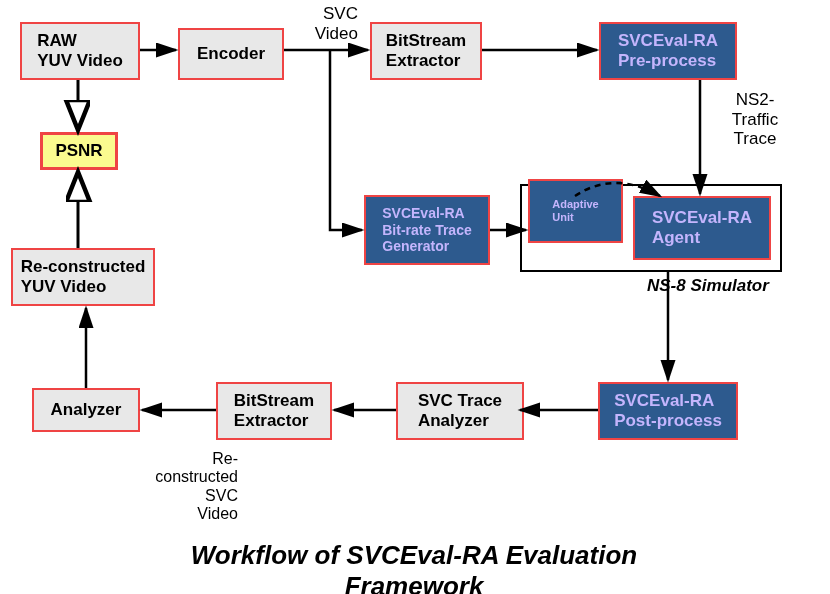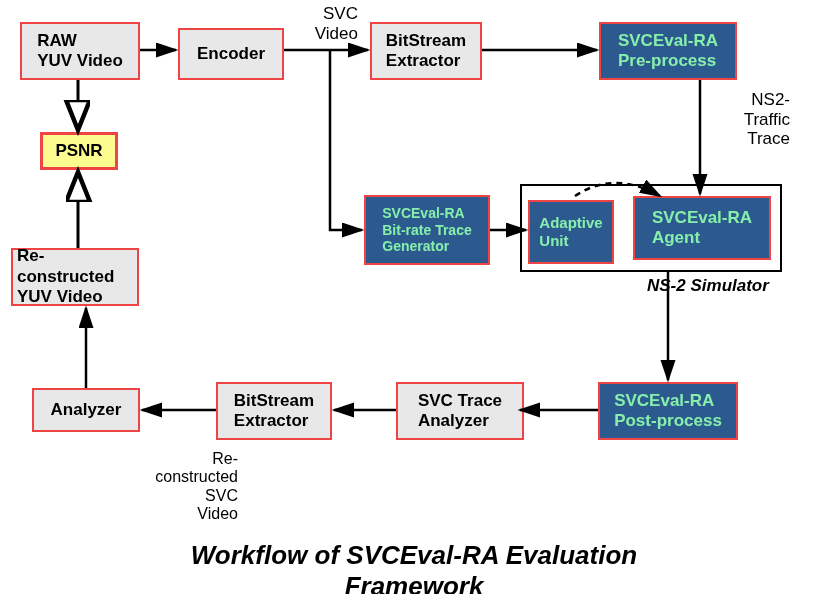--- a/index.html
+++ b/index.html
@@ -1,19 +1,19 @@
 <!DOCTYPE html>
 <html><head>
 <meta charset="utf-8">
 <style>
 body{margin:0;padding:0;font-family:Arial,Helvetica,sans-serif;background:#fff}
 .canvas{position:relative;width:830px;height:594px}
 .box{position:absolute;display:flex;align-items:center;justify-content:center;text-align:left;border:2px solid #ef4444;font-weight:bold;line-height:1.2;padding:4px;box-sizing:border-box}
 .grey{background:#e8e8e8;color:#000}
-.blue{background:#2d5a8e;color:#86efac}
+.blue{background:#2d5a8e;color:#c4b5fd}
 .yellow{background:#fbfb8f;color:#000}
 .ns2{position:absolute;border:2px solid #000;box-sizing:border-box}
 .ns2-label{position:absolute;font-style:italic;font-weight:bold;font-size:17px}
 .label{position:absolute;font-size:17px;text-align:right;line-height:1.15}
 .caption{position:absolute;font-style:italic;font-weight:bold;font-size:26px;text-align:center;border-bottom:2px solid #000;padding-bottom:3px}
 svg.arrows{position:absolute;top:0;left:0;pointer-events:none}
 </style>
 </head>
 <body>
 
@@ -34,48 +34,48 @@
 
 <div class="box yellow" style="left:40px;top:132px;width:78px;height:38px;font-size:17px;border-width:3px">
       <span>PSNR</span>
     </div>
 
 <div class="box blue" style="left:364px;top:195px;width:126px;height:70px;font-size:14px">
       <span>SVCEval-RA<br>Bit-rate Trace<br>Generator</span>
     </div>
 
 <div class="ns2" style="left:520px;top:184px;width:262px;height:88px"></div>
-<div class="ns2-label" style="left:647px;top:276px">NS-2 Simulator</div>
+<div class="ns2-label" style="left:647px;top:276px">NS-8 Simulator</div>
 
-<div class="box blue" style="left:528px;top:200px;width:86px;height:64px;font-size:15px">
+<div class="box blue" style="left:528px;top:179px;width:95px;height:64px;font-size:11px">
       <span>Adaptive<br>Unit</span>
     </div>
 <div class="box blue" style="left:633px;top:196px;width:138px;height:64px;font-size:17px">
       <span>SVCEval-RA<br>Agent</span>
     </div>
 
-<div class="box grey" style="left:11px;top:248px;width:128px;height:58px;font-size:17px">
+<div class="box grey" style="left:11px;top:248px;width:144px;height:58px;font-size:17px">
       <span>Re-constructed<br>YUV Video</span>
     </div>
 
 <div class="box grey" style="left:32px;top:388px;width:108px;height:44px;font-size:17px">
       <span>Analyzer</span>
     </div>
 <div class="box grey" style="left:216px;top:382px;width:116px;height:58px;font-size:17px">
       <span>BitStream<br>Extractor</span>
     </div>
 <div class="box grey" style="left:396px;top:382px;width:128px;height:58px;font-size:17px">
       <span>SVC Trace<br>Analyzer</span>
     </div>
 <div class="box blue" style="left:598px;top:382px;width:140px;height:58px;font-size:17px">
       <span>SVCEval-RA<br>Post-process</span>
     </div>
 
 <div class="label" style="left:298px;top:4px;width:60px">SVC<br>Video</div>
-<div class="label" style="left:720px;top:90px;width:70px;text-align:right">NS2-<br>Traffic<br>Trace</div>
+<div class="label" style="left:720px;top:90px;width:70px;text-align:center">NS2-<br>Traffic<br>Trace</div>
 <div class="label" style="left:128px;top:450px;width:110px;font-size:16px">Re-<br>constructed<br>SVC<br>Video</div>
 
 <div class="caption" style="left:158px;top:540px;width:512px">Workflow of SVCEval-RA Evaluation Framework</div>
 
 <svg class="arrows" width="830" height="594">
 <defs>
   <marker id="ah" markerWidth="10" markerHeight="10" refX="8" refY="3" orient="auto">
           <path d="M0,0 L0,6 L9,3 z" fill="#000"></path>
         </marker>
   <marker id="ahHollow" markerWidth="12" markerHeight="12" refX="9" refY="4" orient="auto">

